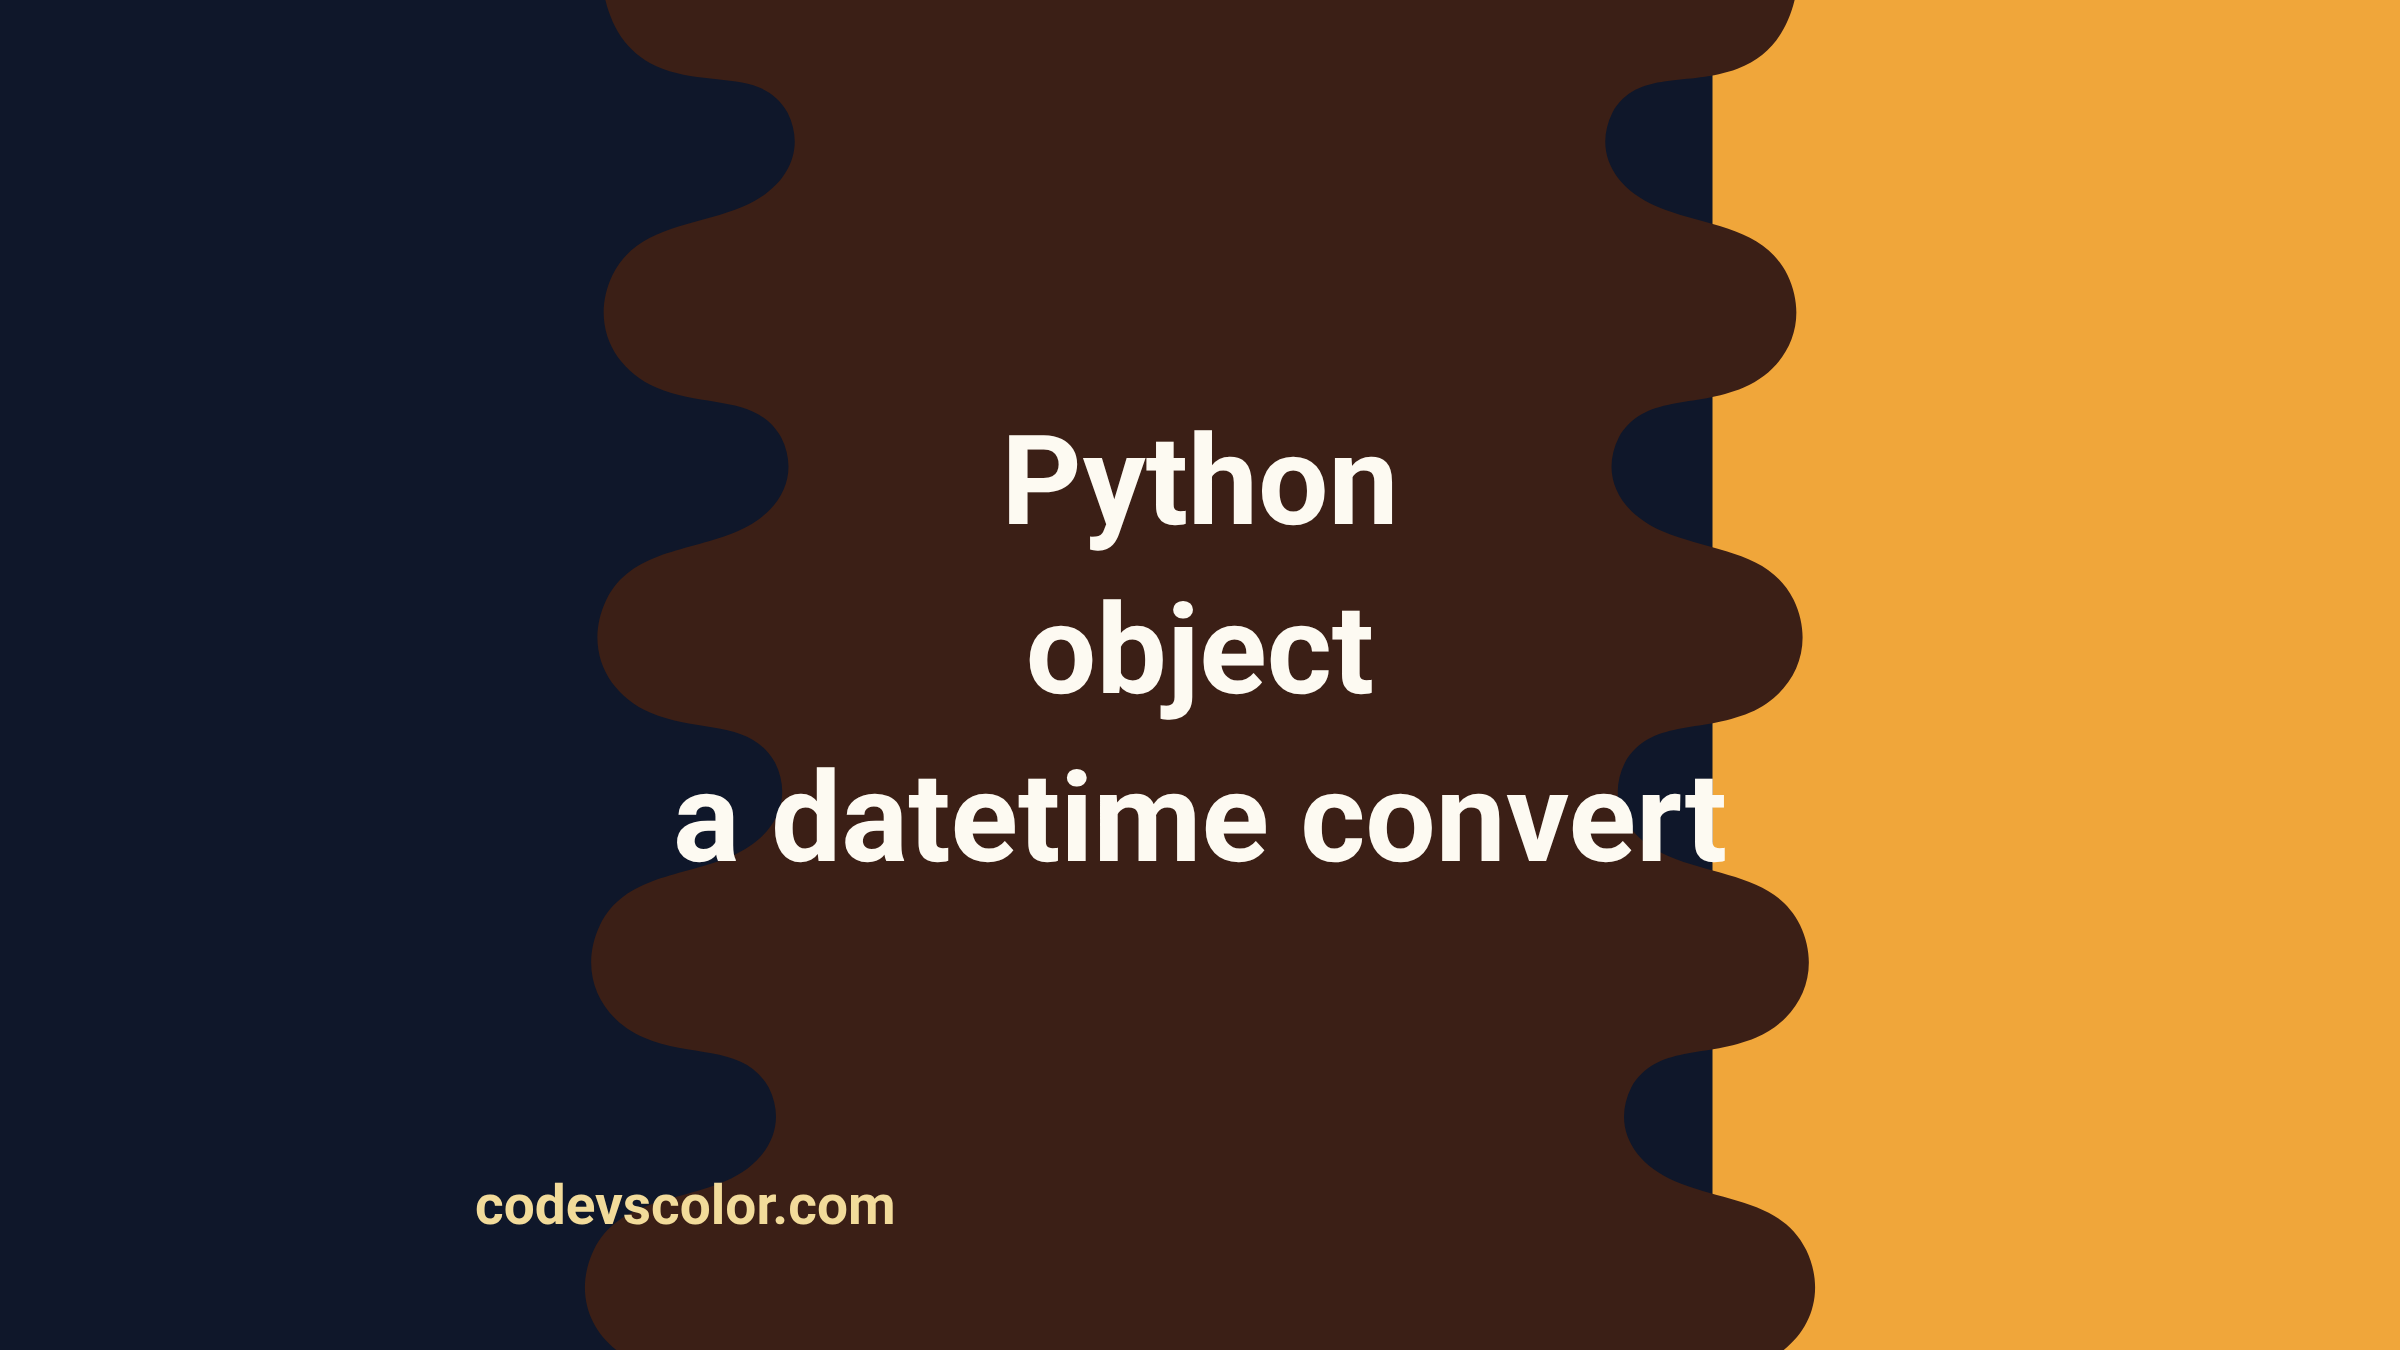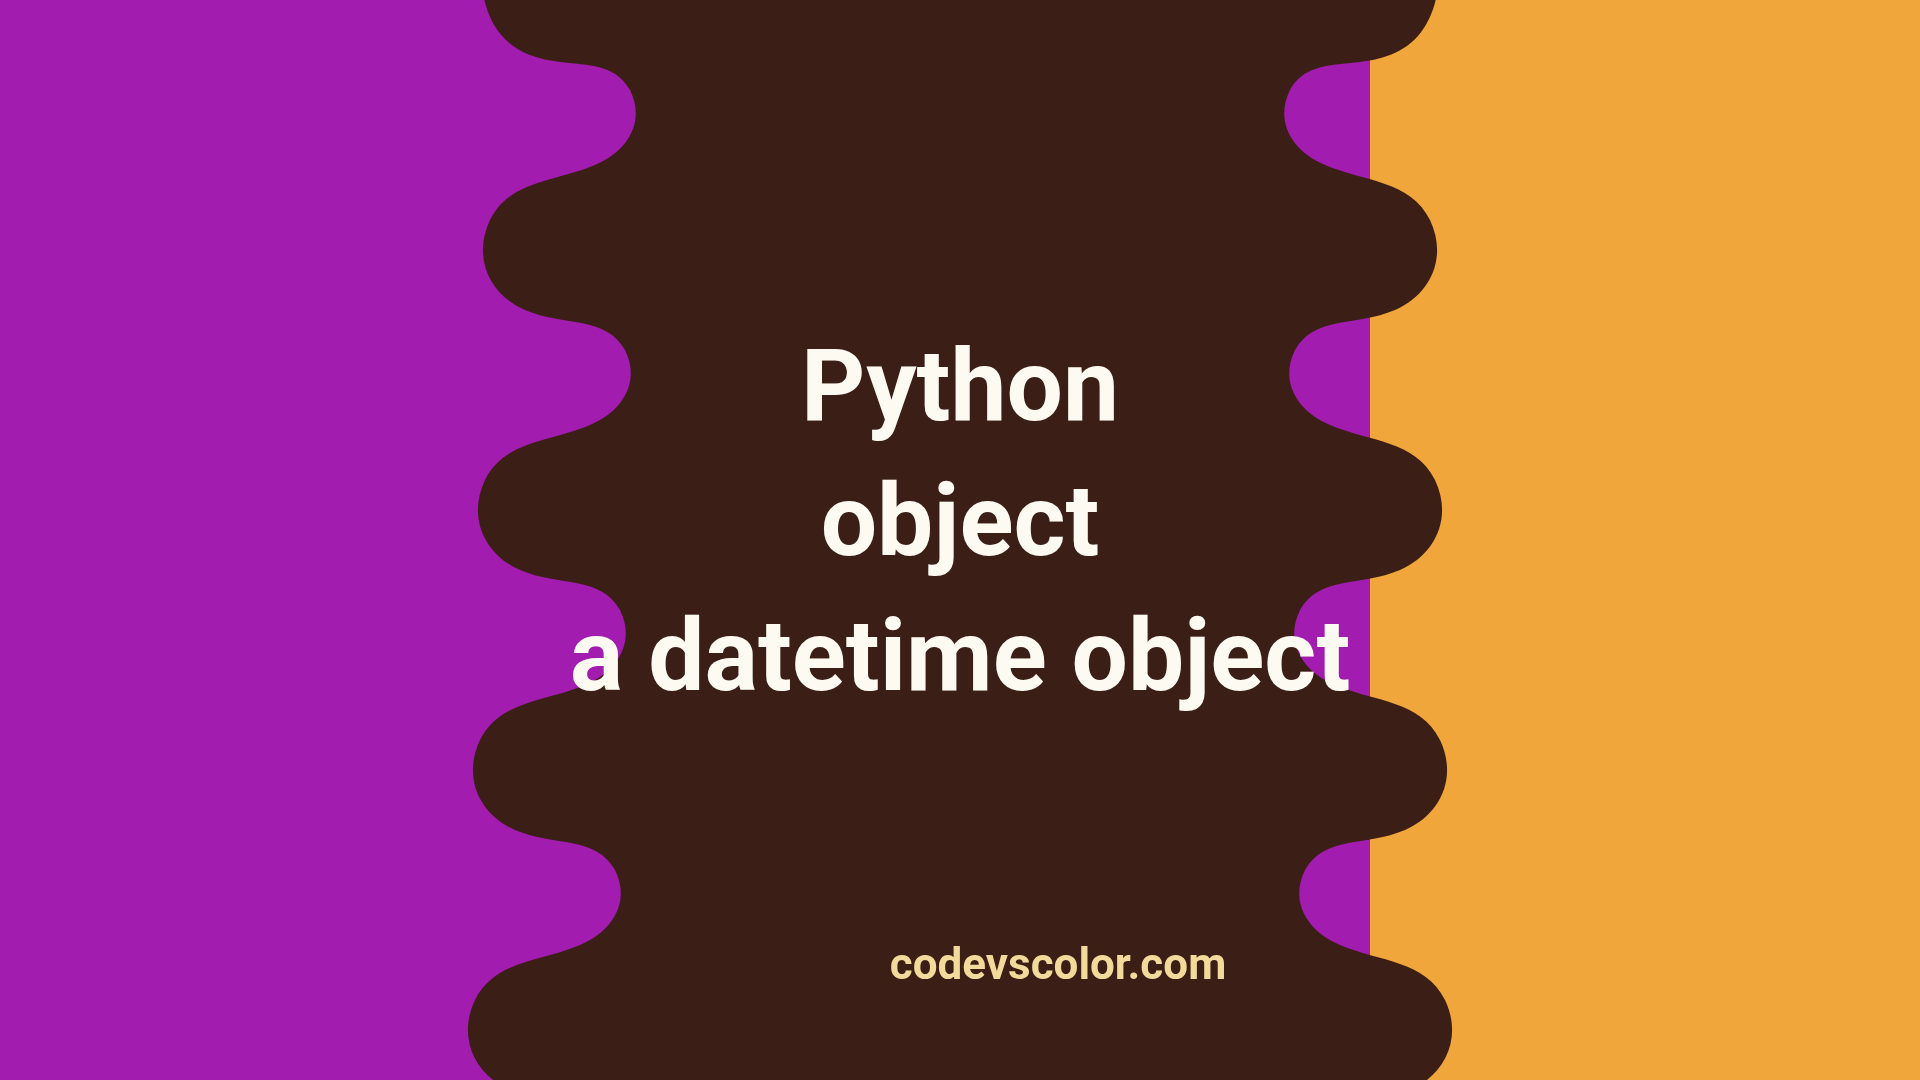--- a/index.html
+++ b/index.html
@@ -2,21 +2,21 @@
 <html><head>
   <meta charset="utf-8">
   <style>
     * { margin: 0; padding: 0; box-sizing: border-box; }
     html, body { width: 1920px; height: 1080px; overflow: hidden; }
     
     .canvas {
       position: relative;
       width: 1920px;
       height: 1080px;
-      background: #a21caf;
+      background: #0f172a;
     }
     
     .right-bg {
       position: absolute;
       right: 0;
       top: 0;
       width: 550px;
       height: 1080px;
       background: #f0a63a;
     }
@@ -57,21 +57,21 @@
       text-align: center;
       margin-top: -40px;
     }
     
     .footer {
       position: absolute;
       z-index: 3;
       bottom: 90px;
       left: 0;
       width: 1736px;
-      text-align: center;
+      text-align: left;
       color: #f2db9a;
       font-family: -apple-system, BlinkMacSystemFont, "Segoe UI", Roboto, "Helvetica Neue", Arial, sans-serif;
       font-weight: 700;
       font-size: 44px;
       padding-left: 380px;
     }
   </style>
 </head>
 <body>
 
@@ -122,18 +122,18 @@
         C 310 80 300 40 300 0
         Z
       "></path>
     </svg>
   </div>
 
   <div class="content">
     <div class="title">
       <div>Python</div>
       <div>object</div>
-      <div>a datetime object</div>
+      <div>a datetime convert</div>
     </div>
   </div>
 
   <div class="footer">codevscolor.com</div>
 </div>
 
 </body></html>

